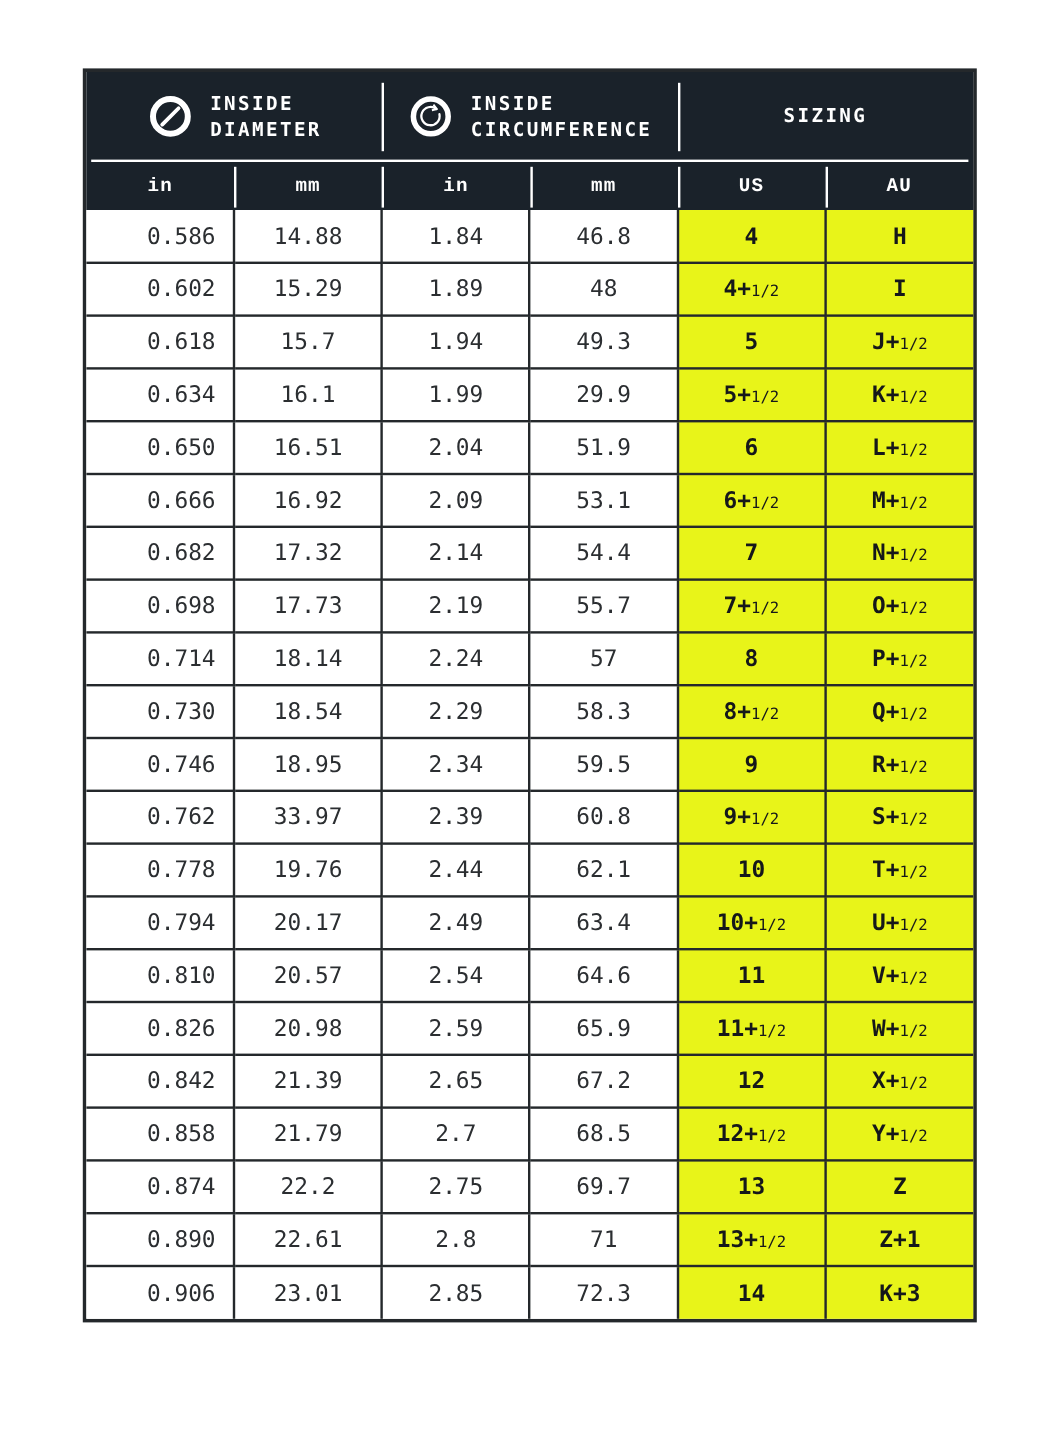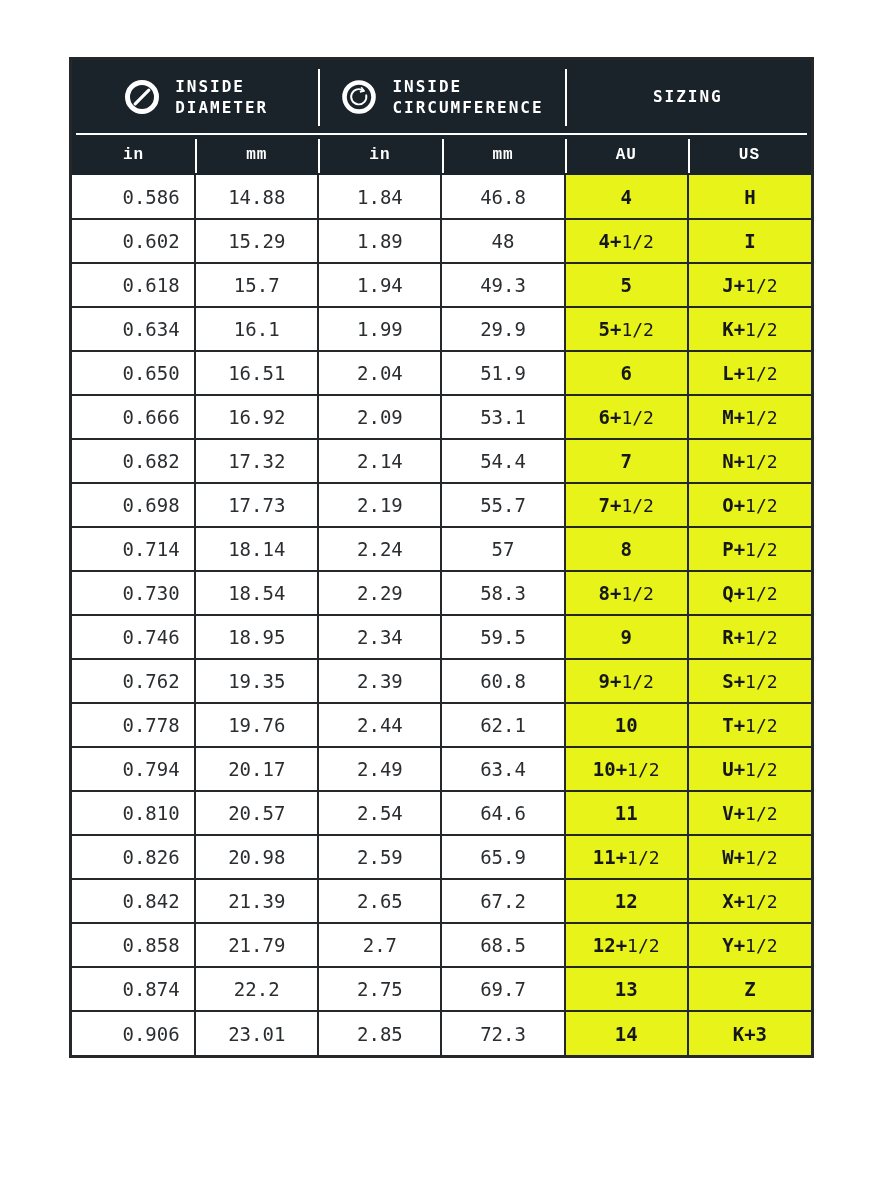--- a/index.html
+++ b/index.html
@@ -96,21 +96,21 @@
   }
   table.body td:first-child { border-left: 0; padding-left: 36px; }
   table.body td:last-child { border-right: 0; }
   table.body tr:first-child td { border-top: 0; }
   table.body tr:last-child td { border-bottom: 0; margin-top: 36px; }
   table.body td.size {
     background: #e8f419;
     font-weight: bold;
     color: #15171a;
   }
-  td.size .frac { font-size: 18px; font-weight: normal; }
+  td.size .frac { font-size: 13px; font-weight: normal; }
   svg .st { stroke: #ffffff; fill: none; }
 </style>
 </head>
 <body>
 
 <div class="ring-table">
 
   <div class="hdr">
 
     <div class="hdr-top">
@@ -154,22 +154,22 @@
 
     </div>
 
     <div class="hdr-line"></div>
 
     <div class="hdr-sub">
       <div class="sub-cell">in</div>
       <div class="sub-cell">mm</div>
       <div class="sub-cell">in</div>
       <div class="sub-cell">mm</div>
+      <div class="sub-cell">US</div>
       <div class="sub-cell">AU</div>
-      <div class="sub-cell">US</div>
       <div class="ssep ssep-1"></div>
       <div class="ssep ssep-2"></div>
       <div class="ssep ssep-3"></div>
       <div class="ssep ssep-4"></div>
       <div class="ssep ssep-5"></div>
     </div>
 
   </div>
 
   <table class="body">
@@ -257,21 +257,21 @@
         <tr>
           <td class="num">0.746</td>
           <td class="num">18.95</td>
           <td class="num">2.34</td>
           <td class="num">59.5</td>
           <td class="size">9</td>
           <td class="size"><span class="main">R+</span><span class="frac">1/2</span></td>
         </tr>
         <tr>
           <td class="num">0.762</td>
-          <td class="num">19.35</td>
+          <td class="num">33.97</td>
           <td class="num">2.39</td>
           <td class="num">60.8</td>
           <td class="size"><span class="main">9+</span><span class="frac">1/2</span></td>
           <td class="size"><span class="main">S+</span><span class="frac">1/2</span></td>
         </tr>
         <tr>
           <td class="num">0.778</td>
           <td class="num">19.76</td>
           <td class="num">2.44</td>
           <td class="num">62.1</td>
@@ -320,20 +320,28 @@
         </tr>
         <tr>
           <td class="num">0.874</td>
           <td class="num">22.2</td>
           <td class="num">2.75</td>
           <td class="num">69.7</td>
           <td class="size">13</td>
           <td class="size">Z</td>
         </tr>
         <tr>
+          <td class="num">0.890</td>
+          <td class="num">22.61</td>
+          <td class="num">2.8</td>
+          <td class="num">71</td>
+          <td class="size"><span class="main">13+</span><span class="frac">1/2</span></td>
+          <td class="size">Z+1</td>
+        </tr>
+        <tr>
           <td class="num">0.906</td>
           <td class="num">23.01</td>
           <td class="num">2.85</td>
           <td class="num">72.3</td>
           <td class="size">14</td>
           <td class="size">K+3</td>
         </tr>
       </tbody>
   </table>
 

